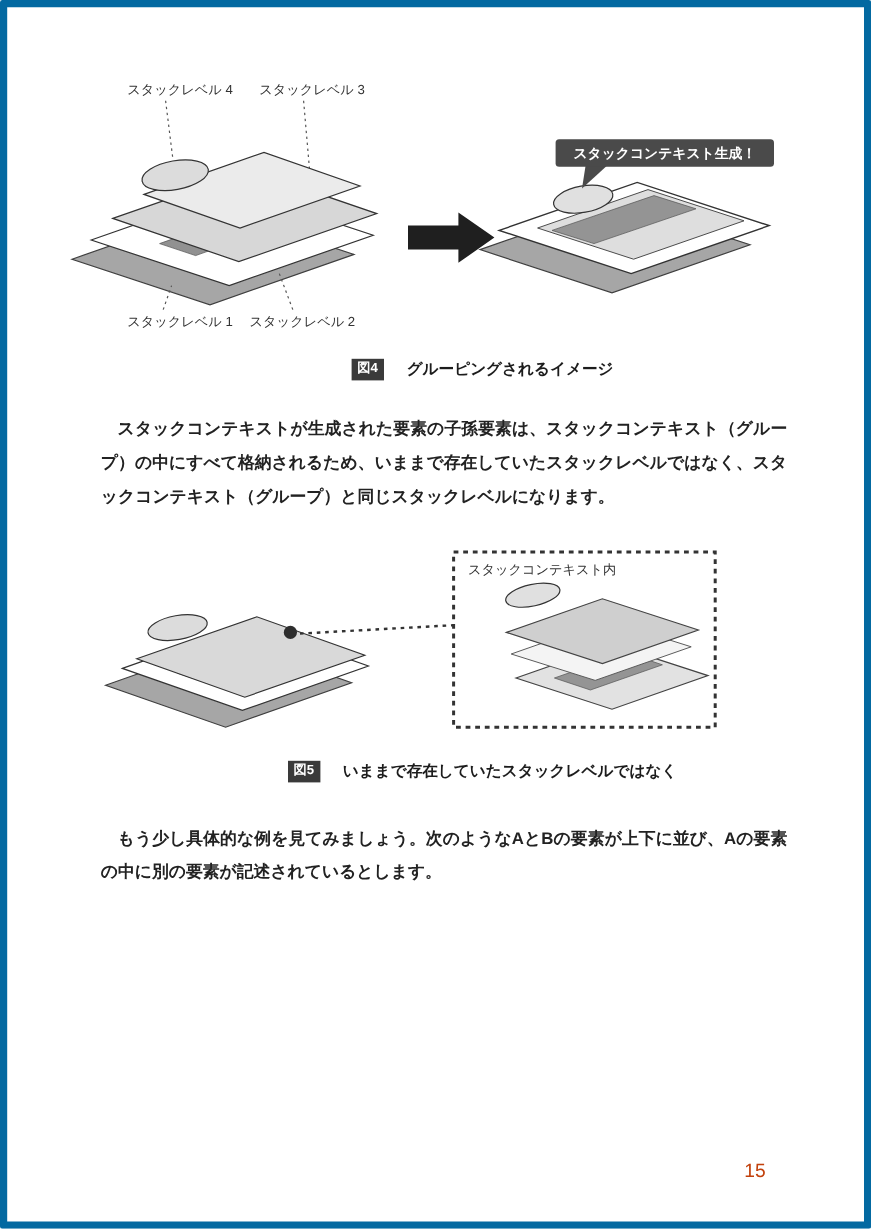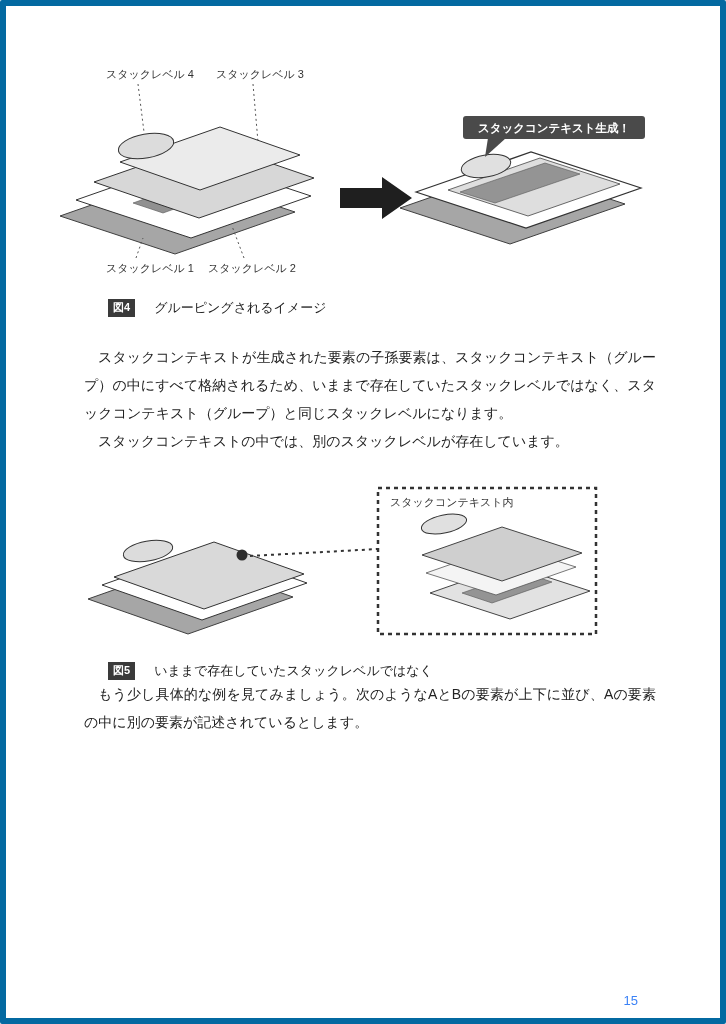--- a/index.html
+++ b/index.html
@@ -14,48 +14,48 @@
     width:726px; height:1024px;
     background:#fff;
     border:6px solid #0369a1;
     border-radius:2px;
     overflow:hidden;
   }
   .fig { display:block; }
   .fig4 { margin:52px 0 0 42px; }
   .fig5 { margin:26px 0 0 64px; }
   .caption {
-    margin:6px 0 0 102px;
-    display:flex; align-items:center; gap:19px;
+    margin:6px 0 0 78px;
+    display:flex; align-items:center; gap:19px;justify-content:center;
   }
   .cap-tag {
     display:inline-block;
     background:#3a3a3a; color:#fff;
     font-size:11px; font-weight:bold;
     padding:2px 5px; line-height:1.2;
   }
-  .cap-text { font-size:13px; font-weight:normal; color:#1c1c1c; }
+  .cap-text { font-size:13px; font-weight:bold; color:#1c1c1c; }
   .body-text {
     width:572px;
     margin-left:78px;
     font-size:14px;
     line-height:28px;
     color:#222;
     text-align:justify;
   }
   .body-text.first { margin-top:26px; }
-  p.indent { text-indent:1em; }
+  p.indent { text-indent:1em;font-weight:bold; }
   .section-heading {
     margin:36px 0 0 78px;
     font-size:15px; font-weight:bold; color:#111;
   }
-  .body-text.after-heading { margin-top:0; }
+  .body-text.after-heading { margin-top:32px; }
   .page-number {
-    position:absolute; right:82px; bottom:10px;
-    font-size:13px; color:#3b82f6;
+    position:absolute; right:82px; bottom:32px;
+    font-size:16px; color:#c2410c;
   }
   .svg-label { font-size:11px; fill:#333; }
   .bubble-text { font-size:11.5px; font-weight:bold; fill:#fff; }
   .leader { stroke:#555; stroke-width:1; stroke-dasharray:2 3; fill:none; }
 </style>
 </head>
 <body>
 
 <div class="page">
 
@@ -97,21 +97,20 @@
     </g>
   </svg>
 
   <div class="caption">
     <span class="cap-tag">図4</span>
     <span class="cap-text">グルーピングされるイメージ</span>
   </div>
 
   <div class="body-text first">
     <p class="indent">スタックコンテキストが生成された要素の子孫要素は、スタックコンテキスト（グループ）の中にすべて格納されるため、いままで存在していたスタックレベルではなく、スタックコンテキスト（グループ）と同じスタックレベルになります。</p>
-    <p class="indent">スタックコンテキストの中では、別のスタックレベルが存在しています。</p>
   </div>
 
   <svg class="fig fig5" width="600" height="175" viewBox="0 0 600 175">
 
     <g>
       <polygon points="18,118 123,81 223,116 118,153" fill="#a6a6a6" stroke="#3f3f3f" stroke-width="1"></polygon>
       <polygon points="32,104 137,67 237,102 132,139" fill="#ffffff" stroke="#333" stroke-width="1"></polygon>
       <polygon points="78,108 163,78 193,88 108,118" fill="#8f8f8f" stroke="#555" stroke-width="0.6"></polygon>
       <polygon points="44,96 144,61 234,93 134,128" fill="#d9d9d9" stroke="#333" stroke-width="1"></polygon>
       <ellipse cx="78" cy="70" rx="25" ry="10" transform="rotate(-10 78 70)" fill="#dcdcdc" stroke="#333" stroke-width="1"></ellipse>

